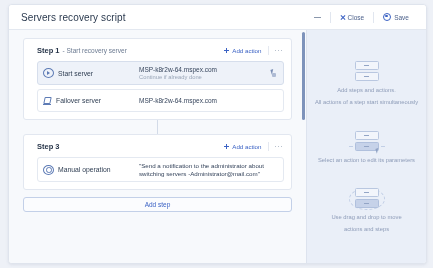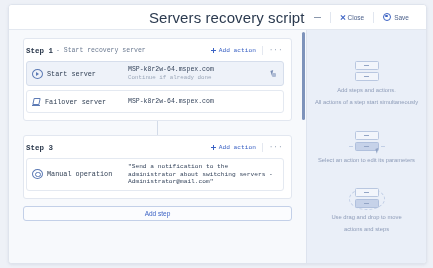--- a/index.html
+++ b/index.html
@@ -33,26 +33,25 @@
   .titlebar {
     height: 24px;
     flex: 0 0 24px;
     border-bottom: 1px solid #e3e8f0;
     display: flex;
     align-items: center;
     padding: 0 8px 0 12px;
     background: #ffffff;
   }
   .win-title {
-    font-size: 15px;
+    font-size: 10px;
     color: #2b3a4f;
     letter-spacing: .1px;
     flex: 1 1 auto;
     white-space: nowrap;
-    text-align: right;
   }
   .tb-actions {
     display: flex;
     align-items: center;
     gap: 0px;
   }
   .tb-btn {
     display: flex;
     align-items: center;
     gap: 3px;
@@ -130,22 +129,21 @@
     width: 3px;
     height: 88px;
     border-radius: 2px;
     background: #7e93bb;
   }
 
   .step-card {
     background: #ffffff;
     border: 1px solid #e2e7f0;
     border-radius: 3px;
-    padding: 6px 7px 7px 2px;
-    font-family: Liberation Mono, monospace;
+    padding: 6px 7px 7px 13px;
   }
   .step-head {
     display: flex;
     align-items: center;
     height: 11px;
     margin-bottom: 5px;
   }
   .step-title {
     font-size: 7.5px;
     font-weight: bold;

